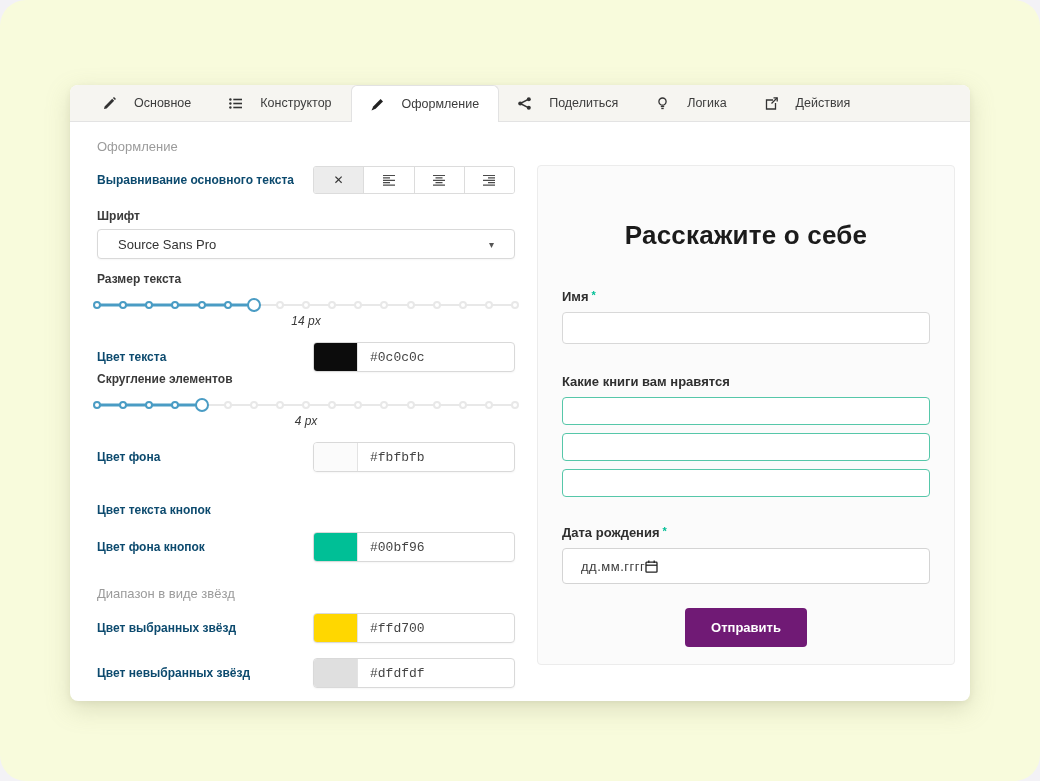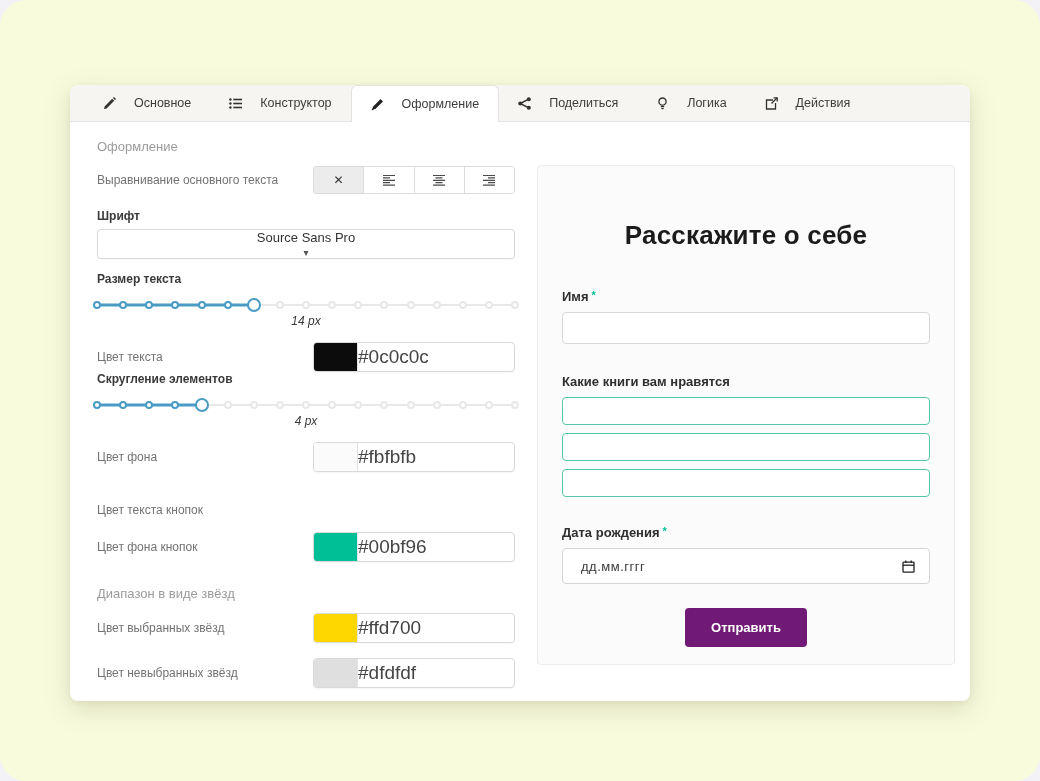--- a/index.html
+++ b/index.html
@@ -32,62 +32,61 @@
     background:#fff; border:1px solid #e2e2e2; border-bottom:none;
     border-radius:6px 6px 0 0; margin-bottom:-1px; z-index:2;
   }
   .ticon { display:inline-flex; width:13px; height:13px; }
   .ticon svg { width:13px; height:13px; }
 
   
   .left-col { position:absolute; left:27px; top:37px; width:418px; }
   .sec-title { margin-top:17px; font-size:13px; color:#9b9b9b; }
   .row { display:flex; justify-content:space-between; align-items:center; }
-  .row .lbl { font-size:12px; font-weight:normal; color:#737373; flex:1; padding-right:8px; }
+  .row .lbl { font-size:12px; font-weight:bold; color:#0c4a6e; flex:1; padding-right:8px; }
   .ctl { width:202px; flex:0 0 202px; }
   .fld-label { display:block; font-size:12px; font-weight:bold; color:#3a3a3a; }
 
   .align-row { margin-top:12px; }
   .btn-group { display:flex; border:1px solid #dcdcdc; border-radius:3px; height:28px; background:#fff; overflow:hidden; }
   .btn-group button {
     flex:1; border:none; background:#fff; border-right:1px solid #dcdcdc;
     display:flex; align-items:center; justify-content:center; cursor:pointer;
     font-size:12px; color:#333; font-family:inherit;
   }
   .btn-group button:last-child { border-right:none; }
   .btn-group button.active { background:#ececec; }
   .btn-group svg { width:12px; height:12px; }
 
   .select {
     margin-top:6px; height:30px; border:1px solid #d9d9d9; border-radius:4px;
     display:flex; align-items:center; justify-content:space-between;
     padding:0 20px; font-size:13px; color:#333; cursor:pointer; background:#fff;
     box-shadow:0 1px 2px rgba(0,0,0,.04);
-    flex-direction:column;
   }
   .caret { font-size:10px; color:#555; }
 
   .slider { position:relative; height:14px; margin-top:12px; }
   .sl-track { position:absolute; left:0; right:0; top:50%; height:2px; background:#e8e8e8; transform:translateY(-50%); border-radius:2px; }
   .sl-fill  { position:absolute; left:0; top:50%; height:3px; transform:translateY(-50%); border-radius:2px; }
   .sl-dot {
     position:absolute; top:50%; width:8px; height:8px; border-radius:50%;
     background:#fff; border:2px solid #e8e8e8; transform:translate(-50%,-50%);
   }
   .sl-handle { width:14px; height:14px; border-width:2.5px; }
   .slider-value { margin-top:2px; text-align:center; font-size:12px; color:#3a3a3a;font-style:italic; }
 
   .color-row { margin-top:14px; }
   .color-field {
     height:30px; border:1px solid #d9d9d9; border-radius:4px; background:#fff;
     display:flex; align-items:stretch; overflow:hidden; cursor:pointer;
     box-shadow:0 1px 2px rgba(0,0,0,.04);
   }
   .swatch { width:44px; border-right:1px solid #e3e3e3; }
-  .hex { display:flex; align-items:center; font-size:19px; color:#444; }
+  .hex { display:flex; align-items:center; padding-left:12px; font-size:13px; color:#444;font-family:Liberation Mono, monospace; }
 
   
   .preview {
     position:absolute; left:467px; top:80px; width:418px; height:500px;
     background:#fbfbfb; border:1px solid #ececec; border-radius:4px;
     padding:54px 24px 0 24px;
   }
   .p-title { text-align:center; font-size:26px; font-weight:bold; color:#1b1b1b; letter-spacing:.2px; }
   .p-label { margin-top:38px; font-size:13px; font-weight:bold; color:#2f2f2f; }
   .req { color:#00bf96; font-size:11px; vertical-align:top; margin-left:3px; }
@@ -95,21 +94,21 @@
     display:block; width:100%; margin-top:8px; height:32px;
     border:1px solid #d8d8d8; border-radius:4px; background:#fff;
     font-family:inherit; font-size:13px; padding:0 10px; outline:none;
   }
   .p-input.teal { height:28px; border:1.5px solid #56c7a9; }
   .p-input.teal + .p-input.teal { margin-top:8px; }
   .books-label { margin-top:30px; }
   .bd-label { margin-top:28px; }
   .date-field {
     margin-top:8px; height:36px; border:1px solid #d4d4d4; border-radius:4px;
-    background:#fff; display:flex; align-items:center; justify-content:space-between;
+    background:#fff; display:flex; align-items:center; justify-content:flex-start;
     padding:0 14px 0 18px; cursor:text;
   }
   .date-ph { font-size:13px; color:#3b3b3b; letter-spacing:.5px; }
   .cal-icon svg { width:13px; height:13px; display:block; }
   .submit-wrap { margin-top:24px; text-align:center; }
   .submit {
     border:none; color:#fff; font-family:inherit; font-size:13px; font-weight:bold;
     padding:12px 26px; border-radius:4px; cursor:pointer;
   }
 </style>

